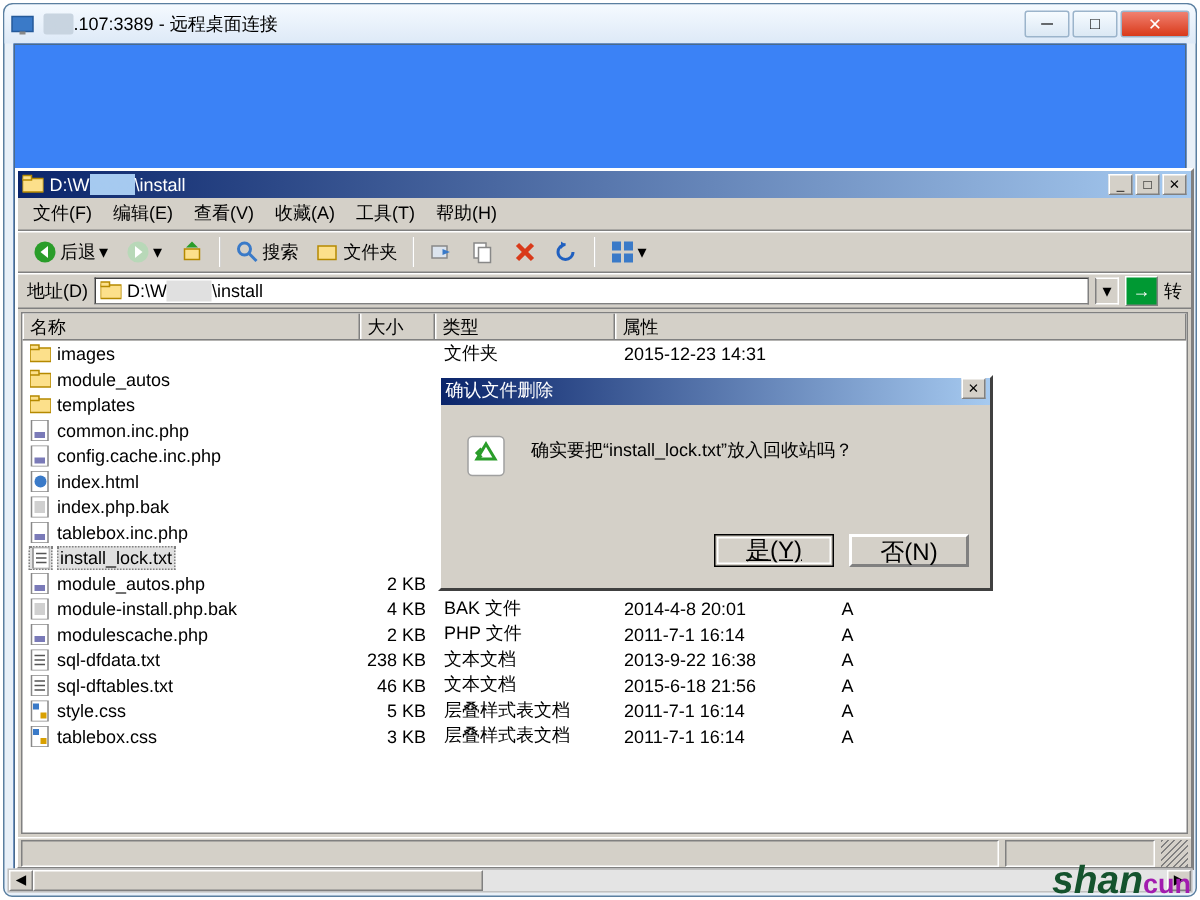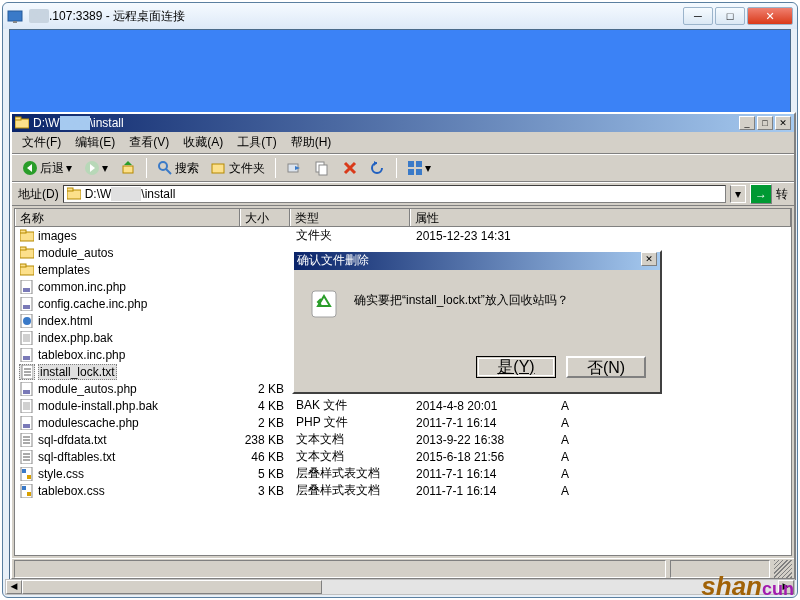--- a/index.html
+++ b/index.html
@@ -59,21 +59,21 @@
 .dialog { position:absolute; left:282px; top:220px; width:370px; background:#d4d0c8; border:2px solid #fff; border-right-color:#404040; border-bottom-color:#404040; font-size:12px; font-family:"SimSun",Tahoma,sans-serif; }
 .dlg-title { height:18px; background:linear-gradient(90deg,#0a246a,#a6caf0); color:#fff; display:flex; align-items:flex-start; padding:0 3px; font-weight:normal; }
 .dlg-body { padding:18px 14px 6px 14px; display:flex; gap:14px; min-height: 80px; }
 .dlg-icon { width:32px; height:32px; }
 .dlg-btns { display:flex; justify-content:flex-end; gap:10px; padding:6px 14px 14px; }
 .dlg-btn { width:80px; height:22px; background:#d4d0c8; border:2px solid #fff; border-right-color:#808080; border-bottom-color:#808080; font-size:16px; cursor:pointer; }
 .dlg-btn.def { border:1px solid #000; outline:1px solid #fff; outline-offset:-3px; }
 
 
 .wm { position:absolute; right:6px; bottom:-2px; font-size:26px; font-weight:bold; font-style:italic; }
-.wm .g { color:#a16207;margin-top:44px; } .wm .o { color:#a21caf; font-size:18px; font-style:normal; }
+.wm .g { color:#14532d;margin-top:44px; } .wm .o { color:#a21caf; font-size:18px; font-style:normal; }
 .scroll-h { position:absolute; left:2px; right:2px; bottom:2px; height:16px; background:#e4e4e4; border:1px solid #c0c0c0; display:flex; }
 .scroll-h .thumb { width:300px; height:100%; background:#d4d0c8; border:1px solid #fff; border-right-color:#808080; border-bottom-color:#808080; margin:auto; }
 </style>
 </head>
 <body>
 
 <div class="aero-window">
   <div class="aero-titlebar">
     <span class="icon">
       <svg width="16" height="16">

